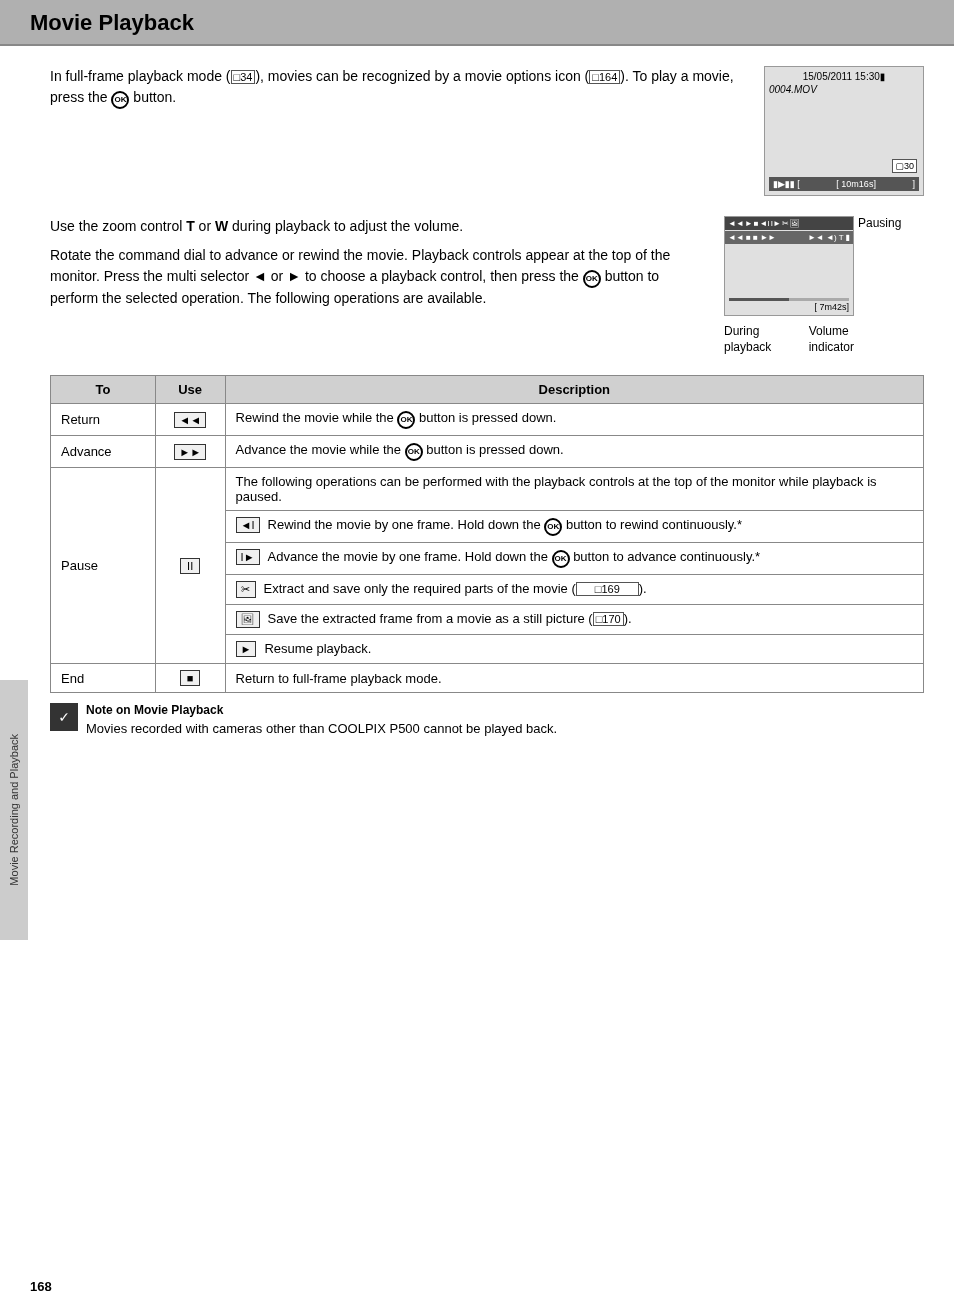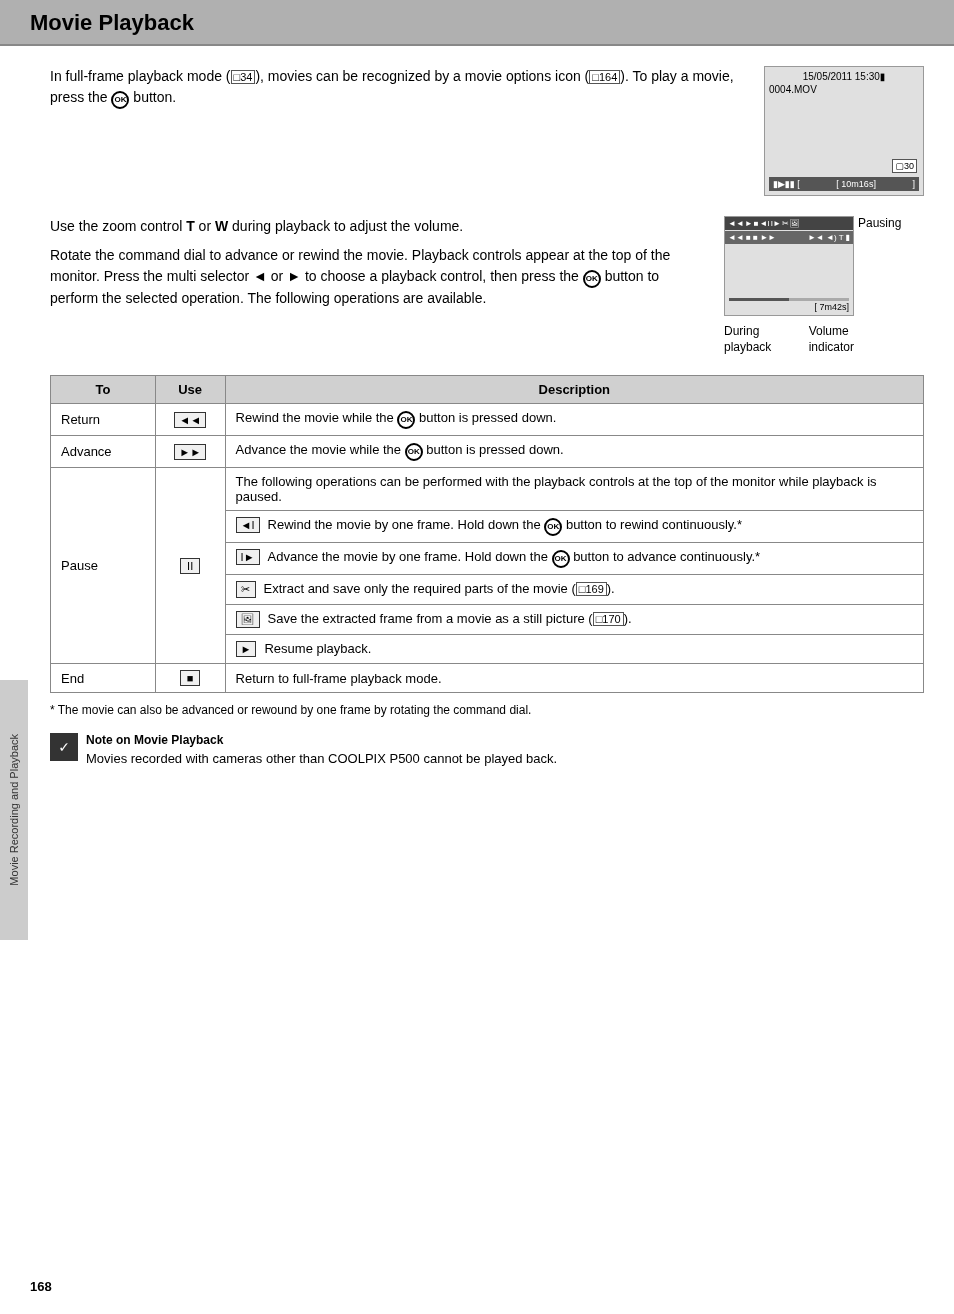--- a/index.html
+++ b/index.html
@@ -75,20 +75,21 @@
     }
     .camera-screen .top-bar {
       display: flex;
       justify-content: center;
       font-size: 10px;
       margin-bottom: 2px;
     }
     .camera-screen .filename {
       font-size: 10px;
       margin-bottom: 2px;
+      font-style: italic;
     }
     .camera-screen .movie-icon {
       position: absolute;
       bottom: 20px;
       right: 4px;
       font-size: 9px;
       border: 1px solid #555;
       padding: 1px 2px;
       background: #fff;
     }
@@ -371,21 +372,21 @@
           <div style="display:flex;gap:8px;align-items:flex-start;">
             <span class="icon-box" style="flex-shrink:0;">I►</span>
             <span>Advance the movie by one frame. Hold down the <span class="ok-icon" style="border:2px solid #000;border-radius:50%;display:inline-flex;align-items:center;justify-content:center;width:18px;height:18px;font-size:8px;font-weight:bold;">OK</span> button to advance continuously.*</span>
           </div>
         </td>
       </tr>
       <tr>
         <td class="desc-col">
           <div style="display:flex;gap:8px;align-items:flex-start;">
             <span class="icon-box" style="flex-shrink:0;">✂</span>
-            <span>Extract and save only the required parts of the movie (<span style="border:1px solid #555;padding:0 2px;font-size:11px;">□169</span>).</span>
+            <span>Extract and save only the required parts of the movie (<span style="border:1px solid #555;padding:0 18px;font-size:11px;">□169</span>).</span>
           </div>
         </td>
       </tr>
       <tr>
         <td class="desc-col">
           <div style="display:flex;gap:8px;align-items:flex-start;">
             <span class="icon-box" style="flex-shrink:0;">🖼</span>
             <span>Save the extracted frame from a movie as a still picture (<span style="border:1px solid #555;padding:0 2px;font-size:11px;">□170</span>).</span>
           </div>
         </td>
@@ -402,23 +403,20 @@
       <tr>
         <td class="to-col">End</td>
         <td class="use-col">
           <span class="icon-box">■</span>
         </td>
         <td class="desc-col">Return to full-frame playback mode.</td>
       </tr>
     </tbody>
   </table>
 
-  <div class="footnote">
-    <span>* The movie can also be advanced or rewound by one frame by rotating the command dial.</span>
-  </div>
 
   <div class="note-box">
     <div class="note-icon">✓</div>
     <div class="note-content">
       <h3>Note on Movie Playback</h3>
       <p>Movies recorded with cameras other than COOLPIX P500 cannot be played back.</p>
     </div>
   </div>
 
 </div>

